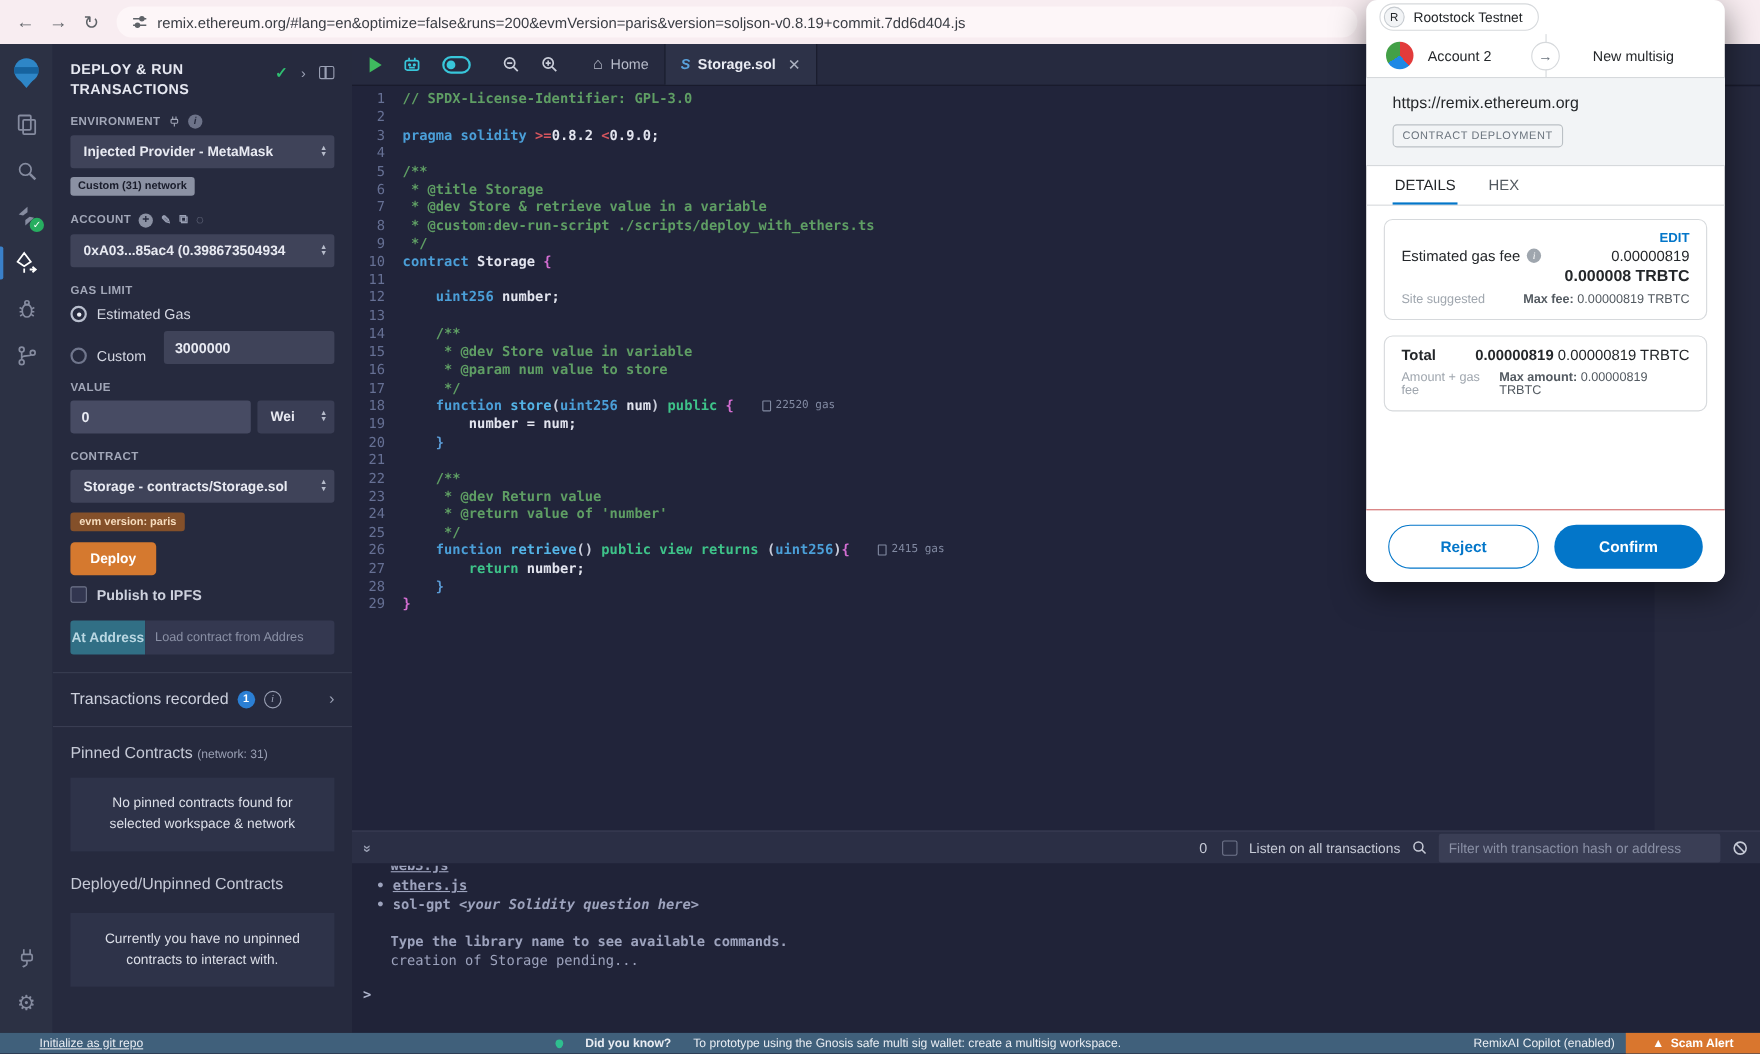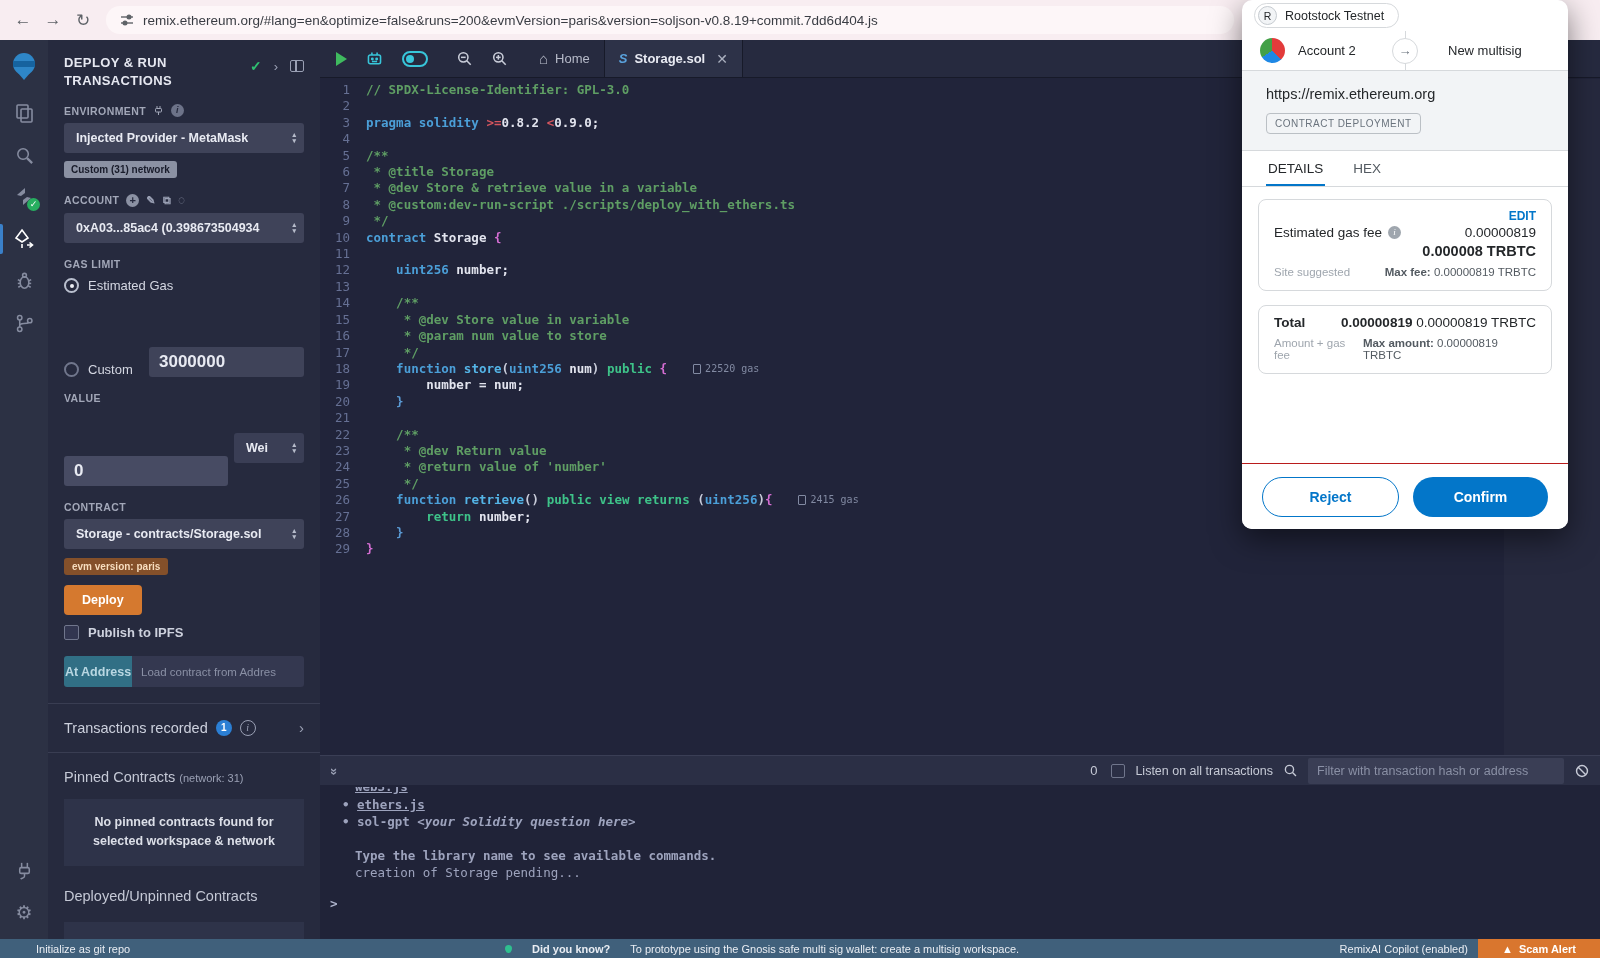--- a/index.html
+++ b/index.html
@@ -35,38 +35,38 @@
   .ic-panel::after { content:""; position:absolute; left:4px; top:0; bottom:0; width:1.5px; background:#9aa0b4; }
   .sp-label { font-size:10.5px; letter-spacing:.4px; color:#a2a7b8; margin:15px 0 6px; display:flex; align-items:center; gap:7px; font-weight:bold; }
   .dd { height:30px; background:#3f4359; border-radius:3px; display:flex; align-items:center; padding:0 8px 0 12px; font-size:12.5px; font-weight:600; color:#e8eaf2; }
   .dd .grow { flex:1; white-space:nowrap; overflow:hidden; }
   .stepper { display:flex; flex-direction:column; font-size:7px; line-height:6px; color:#b7bccb; margin-left:4px; }
   .tagbadge { display:inline-block; background:#8b91a3; color:#191c2b; font-size:10px; font-weight:bold; padding:3px 7px; border-radius:3px; margin-top:8px; }
   .radio-row { display:flex; align-items:flex-end; gap:9px; margin:8px 0; font-size:13px; color:#d4d7e2; }
   .radio { width:15px; height:15px; border-radius:50%; border:2px solid #70768c; flex:none; position:relative; }
   .radio.sel { border-color:#b9bfce; background:#262a3e; }
   .radio.sel::after { content:""; position:absolute; left:3.5px; top:3.5px; width:4px; height:4px; border-radius:50%; background:#eceef4; }
-  .inp { background:#3f4359; border:none; border-radius:3px; height:30px; color:#e8eaf2; font-size:17px; font-weight:600; padding:0 10px; font-family:"Liberation Sans",sans-serif;margin-top:46px; }
+  .inp { background:#3f4359; border:none; border-radius:3px; height:30px; color:#e8eaf2; font-size:13px; font-weight:600; padding:0 10px; font-family:"Liberation Sans",sans-serif; }
   .row { display:flex; gap:6px; align-items:center; }
   .evm-badge { display:inline-block; background:#84502a; color:#f7ddbf; font-size:10px; font-weight:bold; padding:3px 8px; border-radius:3px; margin-top:9px; }
   .btn-deploy { display:block; margin-top:10px; background:#d5792f; color:#fff; font-weight:bold; font-size:12.5px; border:none; border-radius:4px; padding:8px 18px; cursor:pointer; }
   .chk-row { display:flex; align-items:center; gap:9px; margin-top:10px; font-size:13px; color:#ced2de;font-weight:bold; }
   .chk { width:15px; height:15px; border:1px solid #70768c; border-radius:2px; background:#323650; }
   .ataddr { display:flex; margin-top:16px; }
   .btn-ataddr { background:#316f85; color:#b9d7e2; font-weight:bold; font-size:12.5px; border:none; border-radius:3px 0 0 3px; width:92px; height:31px; cursor:pointer; }
   .inp-ataddr { flex:1; background:#343850; border:none; border-radius:0 3px 3px 0; height:31px; font-size:11.5px; color:#e8eaf2; padding:0 9px; font-family:"Liberation Sans",sans-serif; }
   .inp-ataddr::placeholder { color:#8a90a5; }
   .hr { border-top:1px solid #393d52; margin:16px -16px 0; }
   .tx-row { display:flex; align-items:center; gap:8px; margin-top:15px; font-size:14.5px; color:#ccd0dd; }
   .count-badge { width:16px; height:16px; border-radius:50%; background:#2b7fd4; color:#fff; font-size:10px; font-weight:bold; line-height:16px; text-align:center; }
   .info-circ { width:16px; height:16px; border-radius:50%; border:1px solid #9aa0b4; color:#9aa0b4; font-size:10px; line-height:14px; text-align:center; font-style:italic; font-family:"Liberation Serif",serif; }
   .tx-chev { margin-left:auto; color:#9aa0b4; font-size:15px; }
   .section-title { margin-top:16px; font-size:14.5px; color:#c5c9d6; }
   .section-title .mini { font-size:11px; color:#9aa0b4; }
-  .empty-box { margin-top:14px; background:#2e3349; padding:14px 20px; font-size:12.5px; line-height:1.55; text-align:center; color:#dcdfe8; font-weight:700; }
+  .empty-box { margin-top:14px; background:#2e3349; padding:14px 20px; font-size:12.5px; line-height:1.55; text-align:center; color:#dcdfe8; font-weight:400; }
 
   
   .editor-area { position:absolute; left:320px; top:40px; right:0; bottom:19px; background:#21243a; }
   .ed-toolbar { height:38px; background:#262a3f; border-bottom:1px solid #171a29; display:flex; align-items:stretch; }
   .tbi { display:flex; align-items:center; padding:0 9px; }
   .play-tri { width:0; height:0; border-left:11px solid #3fba5f; border-top:7px solid transparent; border-bottom:7px solid transparent; }
   .toggle-pill { width:26px; height:16px; border:2px solid #38c6da; border-radius:9px; display:flex; align-items:center; padding:0 2px; }
   .toggle-pill i { width:8px; height:8px; border-radius:50%; background:#38c6da; }
   .tab { display:flex; align-items:center; gap:7px; padding:0 14px; font-size:13px; color:#b7bbc9; }
   .tab.active { background:#2d3248; border-left:1px solid #171a29; border-right:1px solid #171a29; color:#e9ebf3; font-weight:bold; }
@@ -95,21 +95,21 @@
   .term-input::placeholder { color:#8a90a5; }
   .term-body { position:relative; height:153px; background:#202338; font-family:"DejaVu Sans Mono",monospace; font-size:12.5px; line-height:17px; color:#9da3bd; padding:2px 0 0 22px; font-weight:bold; }
   .clip { height:9px; overflow:hidden; margin-left:13px; }
   .clip span { display:inline-block; transform:translateY(-9px); text-decoration:underline; }
   .tline { white-space:pre; }
   .tlink { text-decoration:underline; }
   .thint { font-style:italic; }
   .prompt { position:absolute; left:10px; top:110px; color:#aeb4cc; }
 
   
-  .statusbar { position:absolute; left:0; right:0; bottom:0; height:19px; background:#40607b; display:flex; align-items:center; font-size:11px; color:#e9edf3; z-index:3; }
+  .statusbar { position:absolute; left:0; right:0; bottom:0; height:19px; background:#40607b; display:flex; align-items:center; font-size:11px; color:#e9edf3; z-index:3;text-decoration:underline; }
   .sb-left { margin-left:36px; }
   .sb-tip { position:absolute; left:505px; display:flex; align-items:center; gap:20px; }
   .bulb { width:7px; height:7px; border-radius:50%; background:#2fbf8f; box-shadow:0 2px 0 -1px #2fbf8f; }
   .sb-right { position:absolute; right:132px; }
   .scam { position:absolute; right:0; top:0; bottom:0; width:122px; background:#d9762e; display:flex; align-items:center; justify-content:center; gap:6px; font-weight:bold; color:#fff; }
 
   
   .mm { position:absolute; left:1242px; top:0; width:326px; height:529px; background:#fff; border-radius:10px; box-shadow:0 10px 30px rgba(0,0,0,.5); color:#24272a; z-index:10; }
   .mm-pillrow { padding:3px 0 3px 12px; }
   .net-pill { display:inline-flex; align-items:center; gap:8px; border:1px solid #d6d9dc; border-radius:999px; padding:2px 14px 2px 3px; font-size:12.5px; color:#24272a; background:#fff; }

